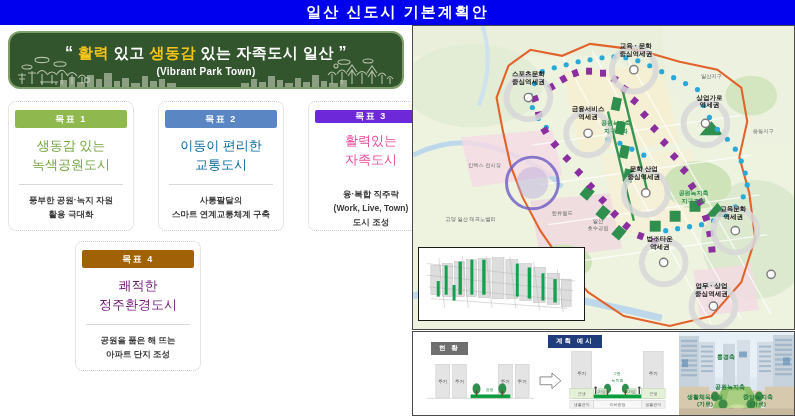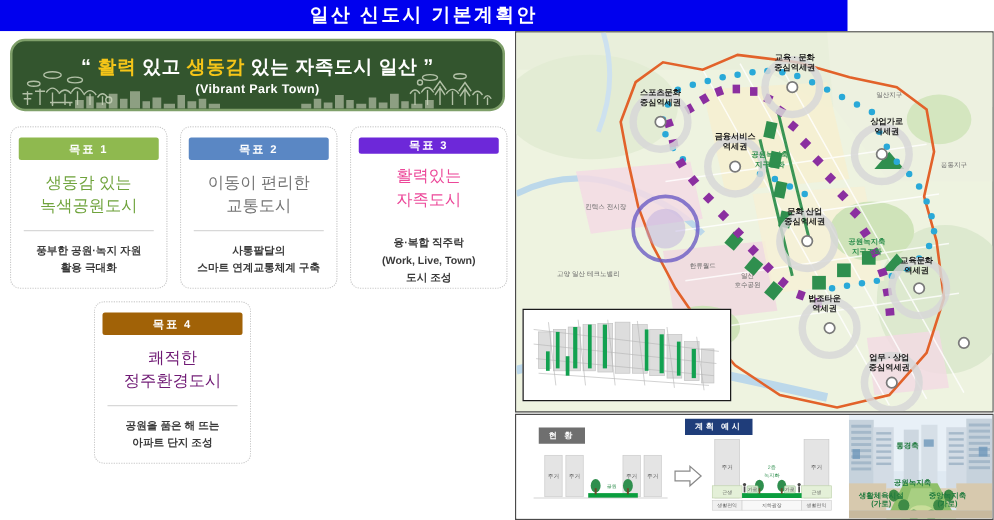--- a/index.html
+++ b/index.html
@@ -6,21 +6,21 @@
   html, body {
     width: 795px; height: 416px;
     background: #ffffff;
     font-family: "Liberation Sans", "DejaVu Sans", sans-serif;
     overflow: hidden;
   }
   .page { position: relative; width: 795px; height: 416px; background:#fff; }
 
   
   .titlebar {
-    position: absolute; left:0; top:0; width:678px; height:25px;
+    position: absolute; left:0; top:0; width:795px; height:25px;
     background:#0000ee;
     display:flex; align-items:center; justify-content:center;
   }
   .titlebar .ttl {
     color:#ffffff; font-size:15px; font-weight:bold; letter-spacing:2px;
     white-space:nowrap;
   }
 
   
   .left { position:absolute; left:0; top:25px; width:412px; height:391px; background:#fff; }
@@ -40,21 +40,21 @@
   .banner .line1 .qm { color:#ffffff; font-size:16px; }
   .banner .line2 { font-size:10px; font-weight:bold; color:#ffffff; margin-top:3px; letter-spacing:.3px;}
   .skyline { position:absolute; bottom:0; height:16px; z-index:1; opacity:.55; }
   .sky-l { left:48px; width:120px; }
   .sky-r { right:52px; width:110px; }
   .park-art { position:absolute; bottom:2px; z-index:2; opacity:.85; }
   .park-l { left:6px; width:78px; height:30px; }
   .park-r { right:6px; width:72px; height:28px; }
 
   
-  .cards-row { position:absolute; display:flex; gap:10px; }
+  .cards-row { position:absolute; display:flex; gap:24px; }
   .row1 { left:8px; top:76px; }
   .row2 { left:75px; top:216px; }
 
   .card {
     width:126px; height:130px;
     background:#ffffff;
     border:1px dotted #c9c9c9;
     border-radius:8px;
     padding:8px 6px 6px 6px;
     display:flex; flex-direction:column; align-items:center;
@@ -198,21 +198,21 @@
       <div class="card">
         <div class="chip" style="background: rgb(143, 185, 79);">목표 1</div>
         <div class="ctitle" style="color: rgb(111, 163, 60);">생동감 있는
 녹색공원도시</div>
         <div class="rule"></div>
         <div class="cbody">풍부한 공원·녹지 자원
 활용 극대화</div>
       </div>
       <div class="card">
         <div class="chip" style="background: rgb(90, 135, 196);">목표 2</div>
-        <div class="ctitle" style="color: #737373;">이동이 편리한
+        <div class="ctitle" style="color: #0369a1;">이동이 편리한
 교통도시</div>
         <div class="rule"></div>
         <div class="cbody">사통팔달의
 스마트 연계교통체계 구축</div>
       </div>
       <div class="card">
         <div class="chip" style="background: #6d28d9;">목표 3</div>
         <div class="ctitle" style="color: #ec4899;">활력있는
 자족도시</div>
         <div class="rule"></div>

